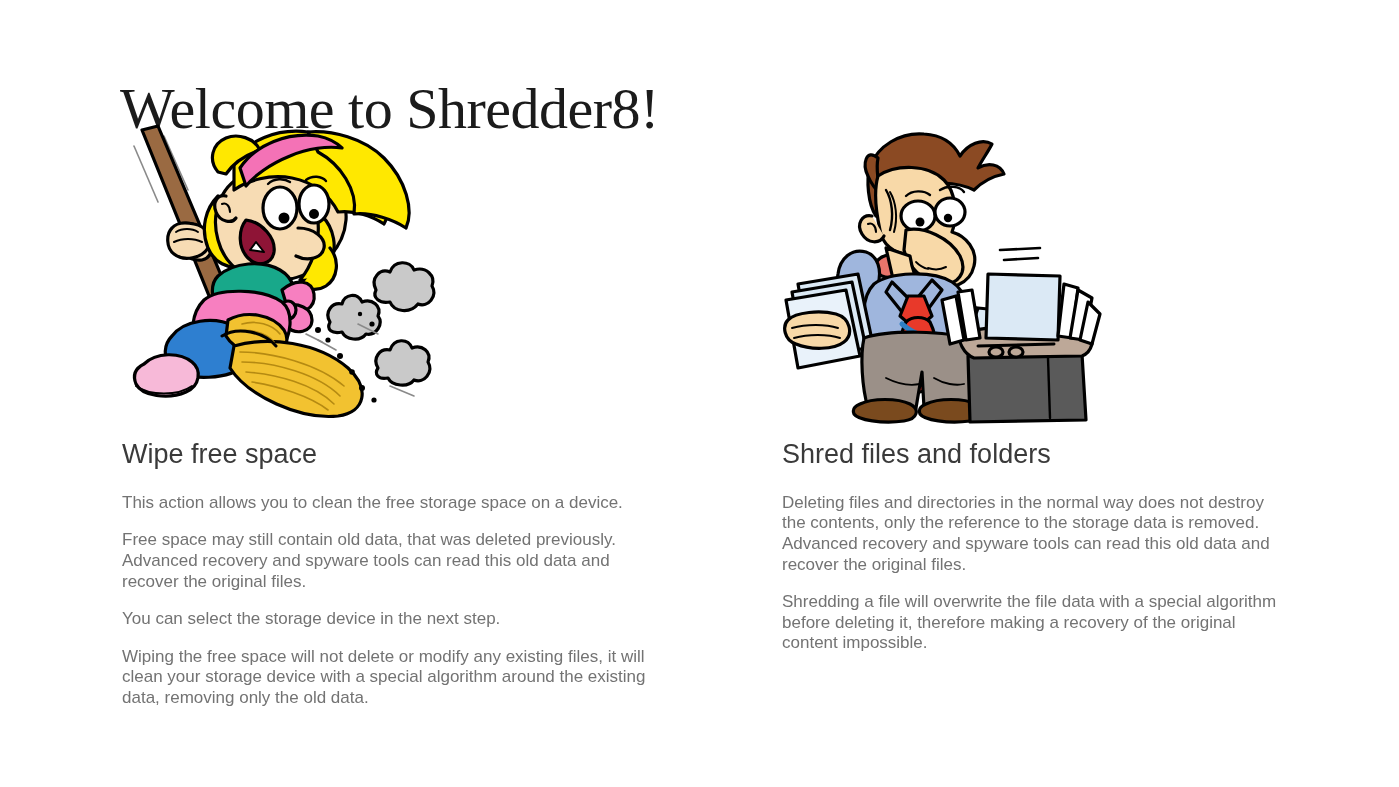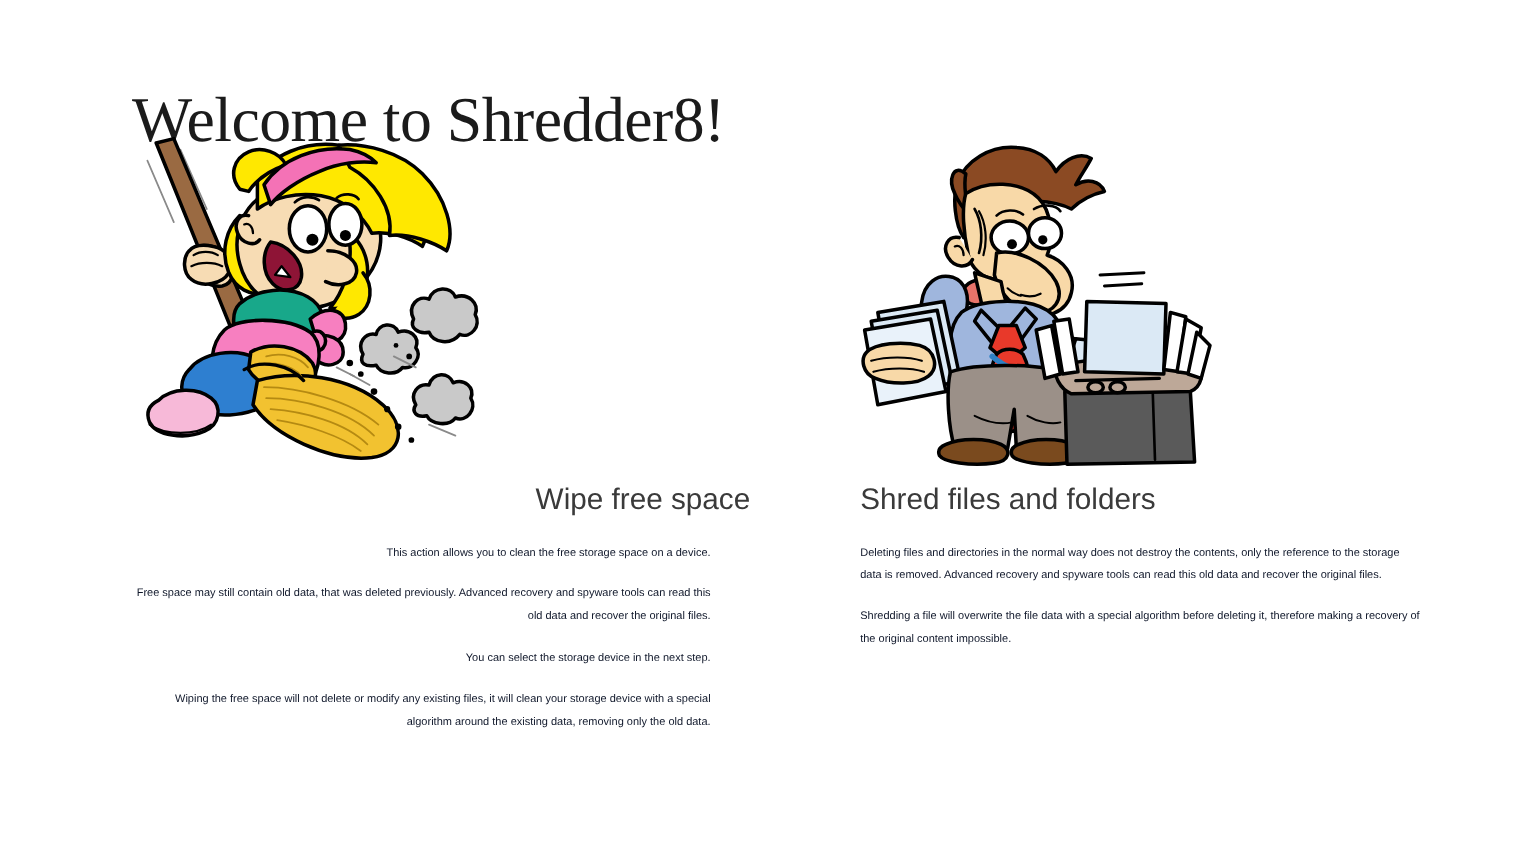--- a/index.html
+++ b/index.html
@@ -38,42 +38,42 @@
     position: absolute;
     left: 0;
     top: 124px;
     width: 1399px;
   }
   .column {
     position: absolute;
     top: 0;
     width: 560px;
   }
-  .column.left  { left: 122px; text-align: right; }
+  .column.left  { left: 122px; }
   .column.right { left: 782px; }
 
   .illustration {
     width: 320px;
     height: 300px;
     position: relative;
   }
   .illustration svg { display: block; }
 
   .section-title {
     margin-top: 14px;
     font-size: 27px;
     font-weight: 300;
     color: #3a3a3a;
     line-height: 1.2;
     white-space: nowrap;
   }
   .para {
-    font-size: 10px;
+    font-size: 17px;
     line-height: 20.6px;
-    color: #0f172a;
+    color: #737373;
     margin-top: 17px;
     max-width: 524px;
   }
   .para.first { margin-top: 20px; }
   .col-right .para { max-width: 510px; }
 </style>
 </head>
 <body>
 
 <div class="page">

